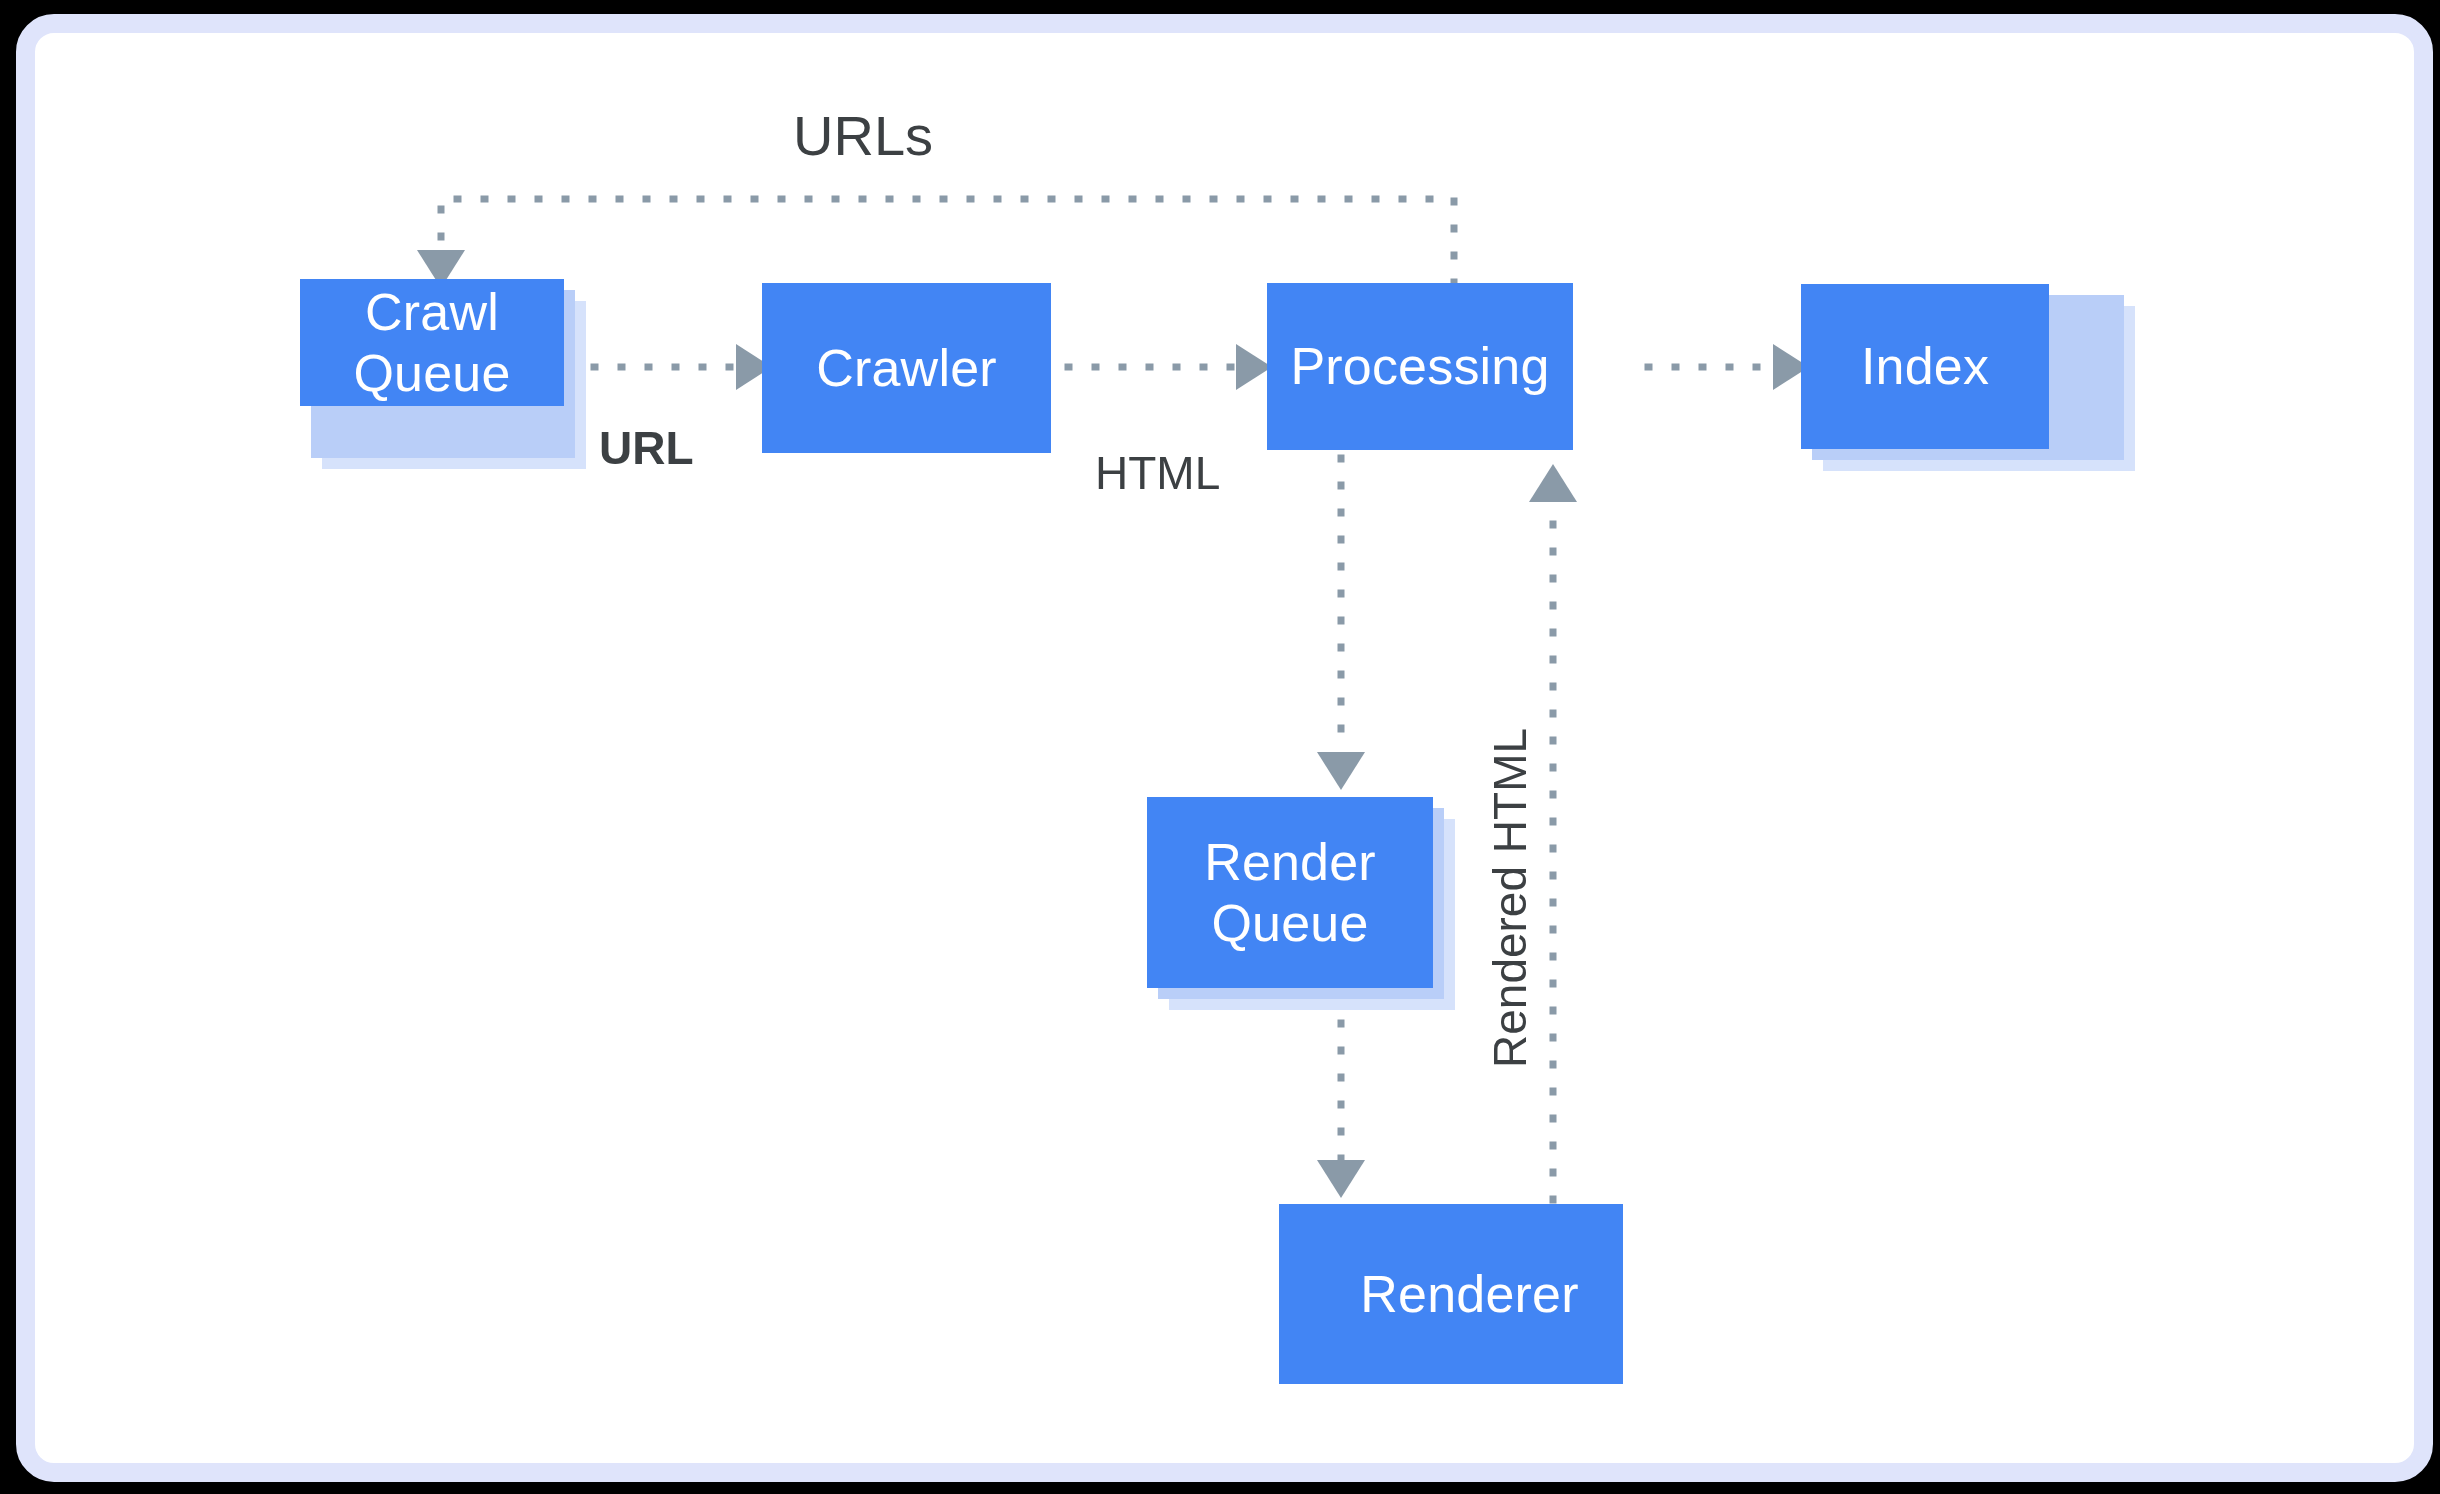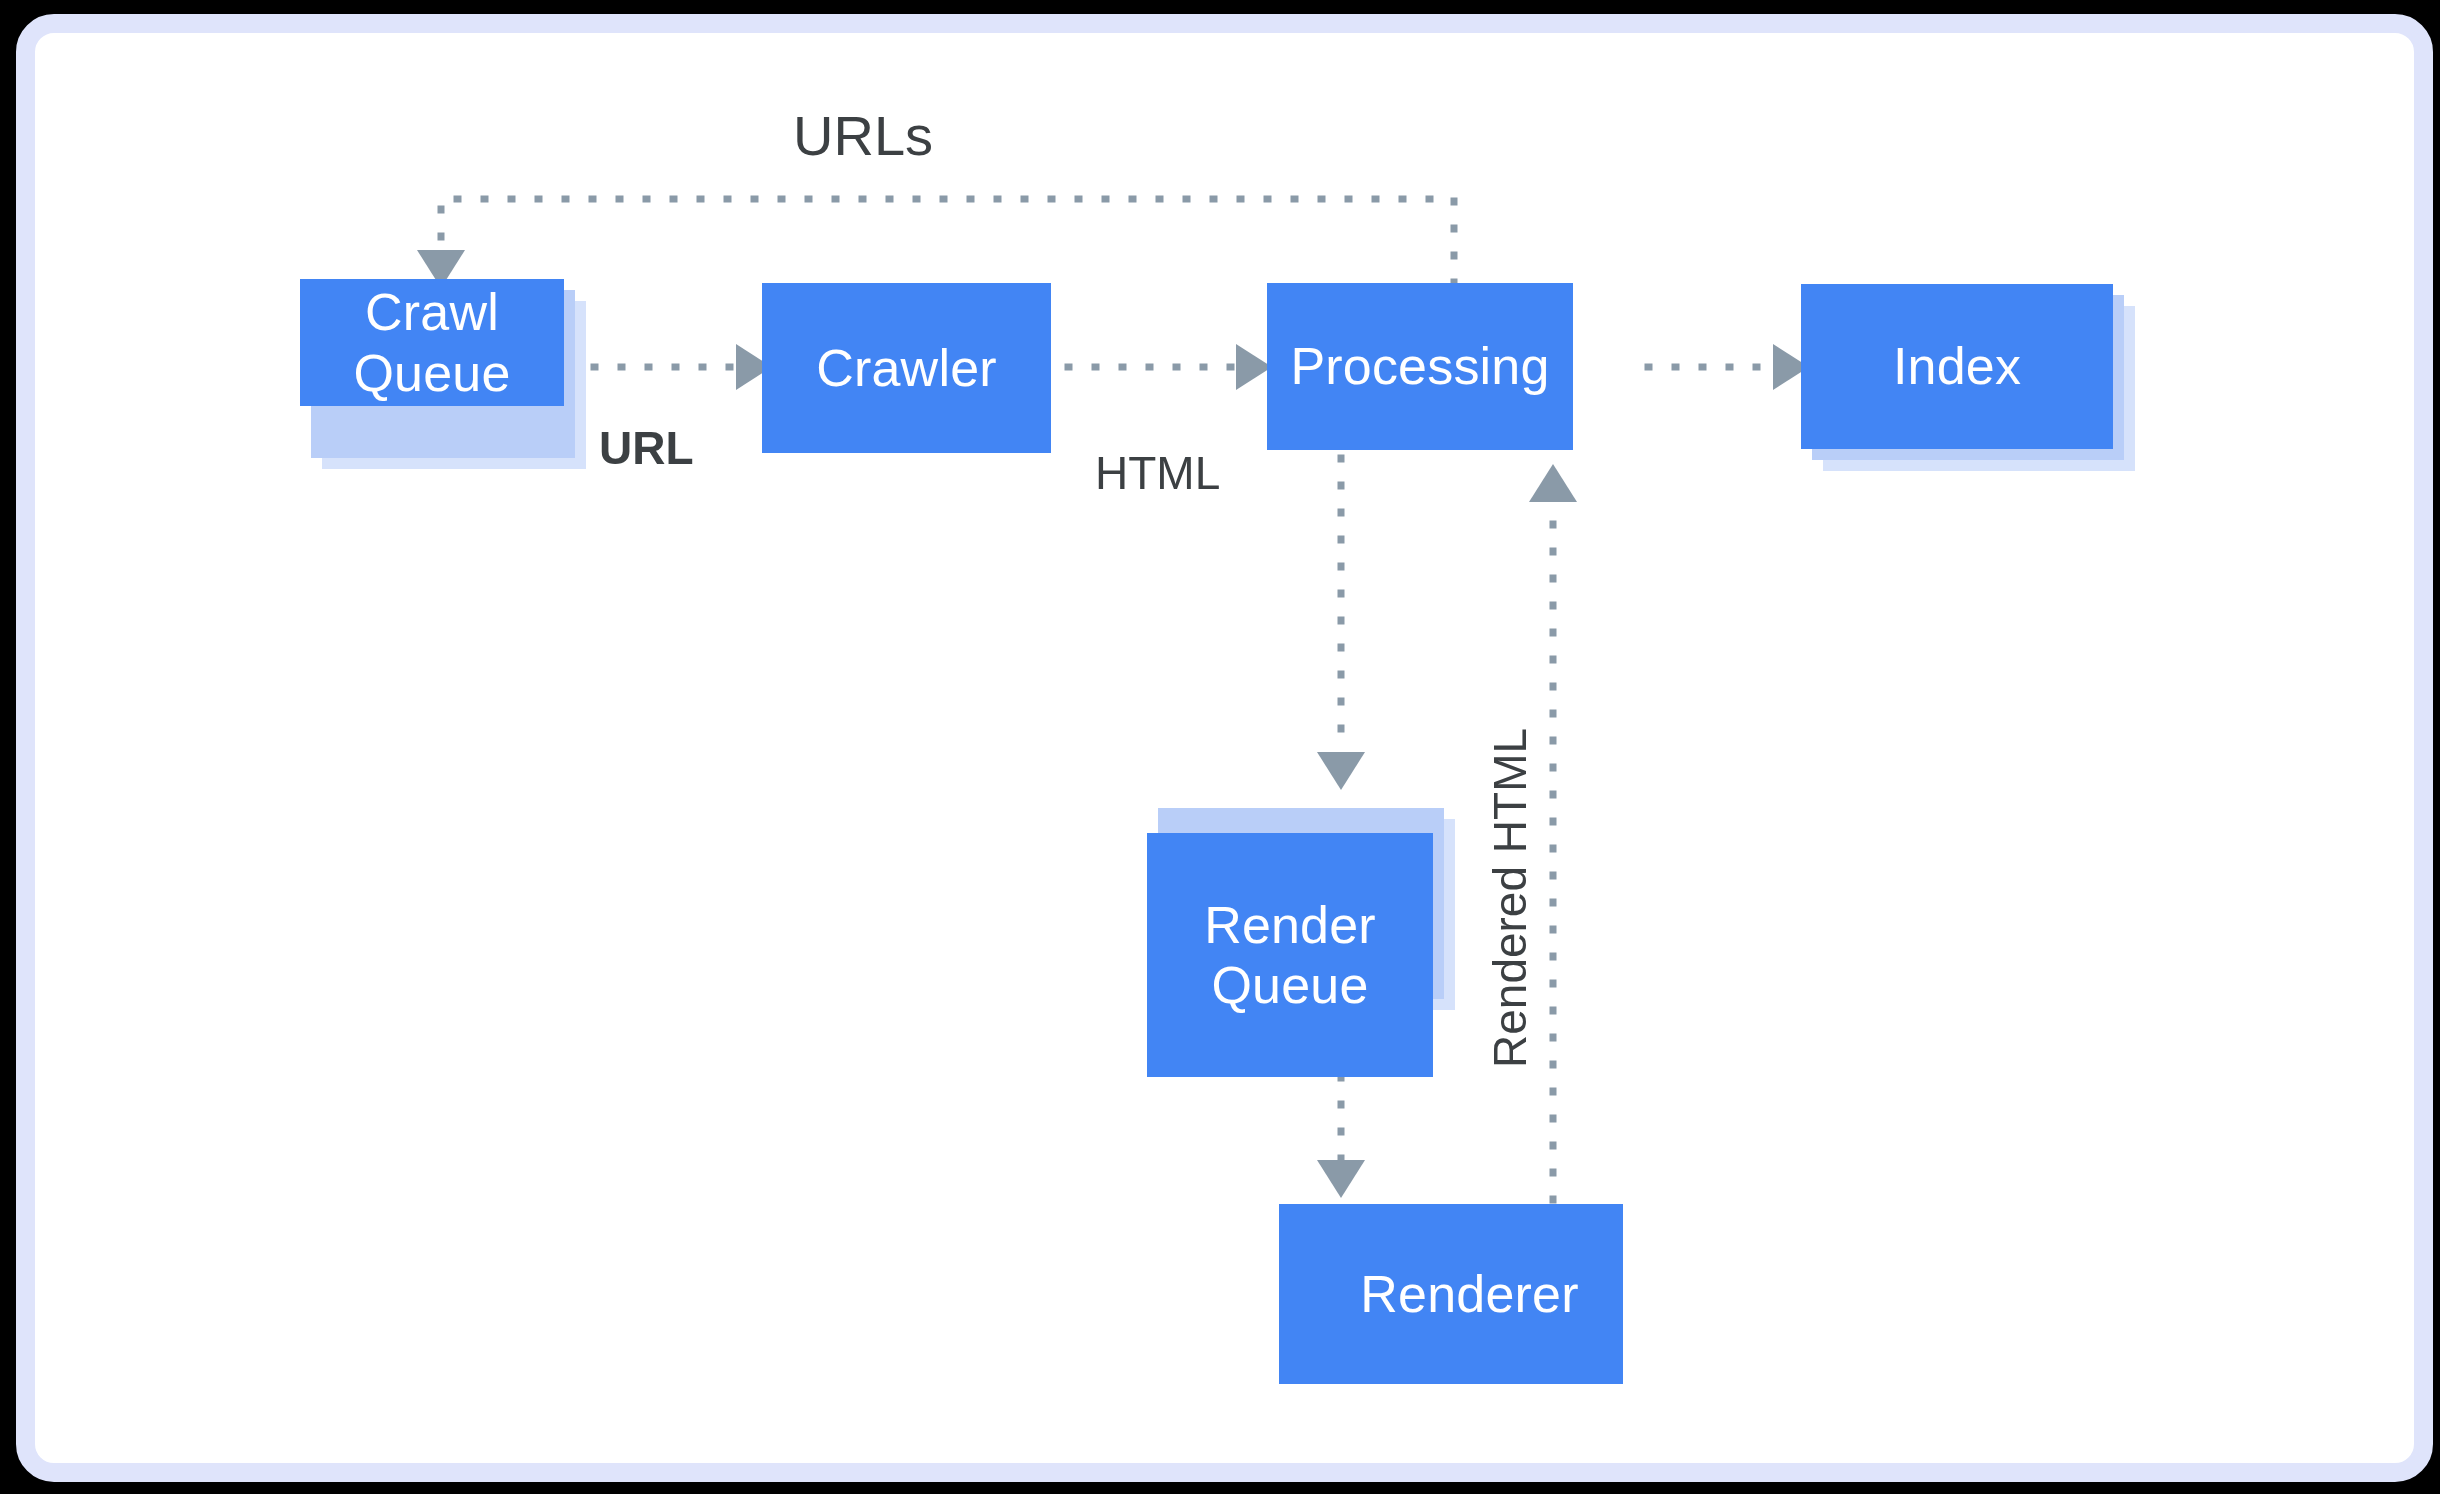--- a/index.html
+++ b/index.html
@@ -156,27 +156,27 @@
     <div class="node" style="left:762px; top:283px; width:289px; height:170px;">
       <span class="node-label">Crawler</span>
     </div>
 
     <div class="node" style="left:1267px; top:283px; width:306px; height:167px;">
       <span class="node-label">Processing</span>
     </div>
 
     <div class="stack-l2" style="left:1823px; top:306px; width:312px; height:165px;"></div>
     <div class="stack-l1" style="left:1812px; top:295px; width:312px; height:165px;"></div>
-    <div class="node" style="left:1801px; top:284px; width:312px; height:165px;">
+    <div class="node" style="left:1801px; top:284px; width:248px; height:165px;">
       <span class="node-label">Index</span>
     </div>
 
     <div class="stack-l2" style="left:1169px; top:819px; width:286px; height:191px;"></div>
     <div class="stack-l1" style="left:1158px; top:808px; width:286px; height:191px;"></div>
-    <div class="node" style="left:1147px; top:797px; width:286px; height:244px;margin-top:36px;">
+    <div class="node" style="left:1147px; top:797px; width:286px; height:191px;">
       <span class="node-label">Render
 Queue</span>
     </div>
 
     <div class="node" style="left:1279px; top:1204px; width:344px; height:180px;padding-left:37px;">
       <span class="node-label">Renderer</span>
     </div>
 
     <div class="edge-label" style="left:793px; top:108px; font-size:56px;">URLs</div>
 

